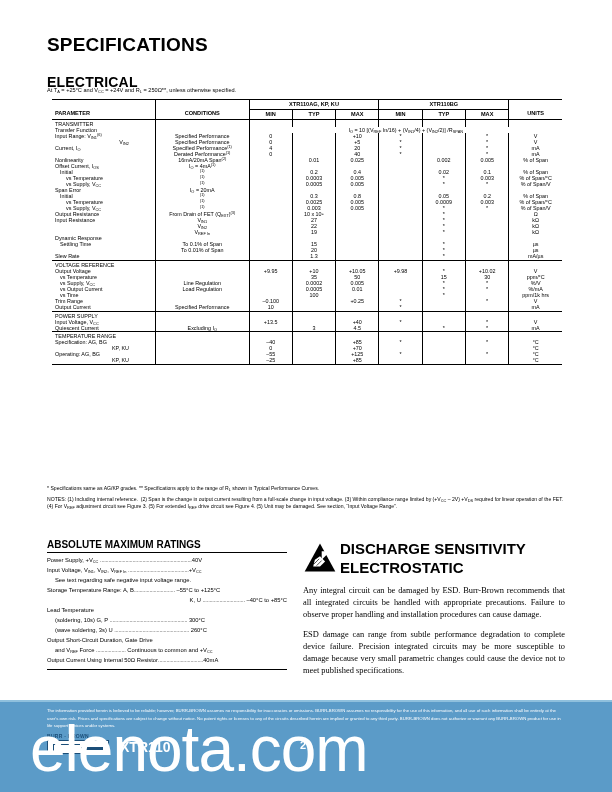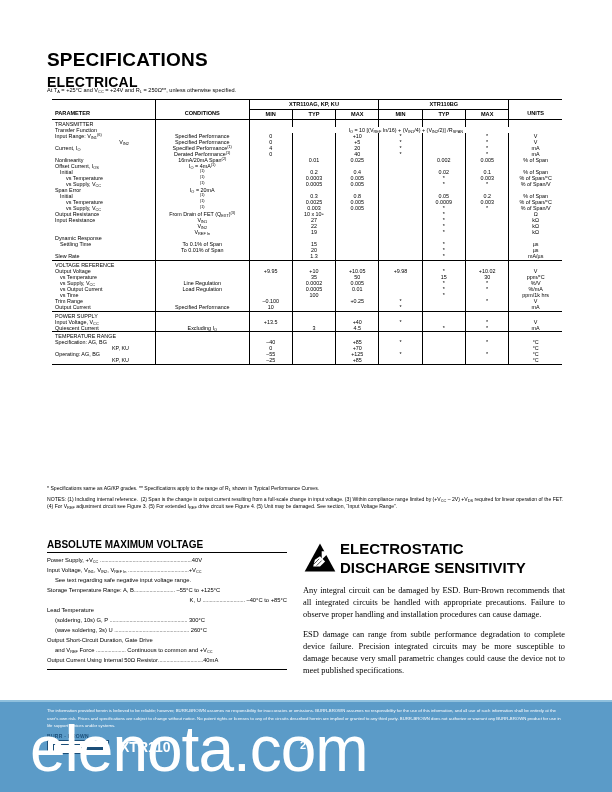--- a/index.html
+++ b/index.html
@@ -10,21 +10,21 @@
     font-family:"Liberation Sans", sans-serif;
     color:#000;
     position:relative;
     overflow:hidden;
   }
 
   .page { position:relative; width:612px; height:792px; }
 
   
   .spec-title {
-    position:absolute; left:47px; top:49px;
+    position:absolute; left:47px; top:34px;
     font-size:19px; font-weight:bold; letter-spacing:0.2px;
   }
   .elec-title {
     position:absolute; left:47px; top:74px;
     font-size:14px; font-weight:bold; letter-spacing:0.2px;
   }
   .cond-line {
     position:absolute; left:47px; top:87px;
     font-size:5.6px;
   }
@@ -625,21 +625,21 @@
 
   <div class="fnotes">
     <p>
       * Specifications same as AG/KP grades. ** Specifications apply to the range of R<sub>L</sub> shown in Typical Performance Curves.
     </p>
     <p>
       NOTES: (1) Including internal reference.&nbsp; (2) Span is the change in output current resulting from a full-scale change in input voltage. (3) Within compliance range limited by (+V<sub>CC</sub> – 2V) +V<sub>DS</sub> required for linear operation of the FET. (4) For V<sub>REF</sub> adjustment circuit see Figure 3. (5) For extended I<sub>REF</sub> drive circuit see Figure 4. (5) Unit may be damaged. See section, “Input Voltage Range”.
     </p>
   </div>
 
-  <div class="amr-title">ABSOLUTE MAXIMUM VOLTAGE</div>
+  <div class="amr-title">ABSOLUTE MAXIMUM RATINGS</div>
   <div class="amr-box">
     <div class="amr-row">Power Supply, +V<sub>CC</sub> <span class="dots">.................................................................</span>40V</div>
     <div class="amr-row">Input Voltage, V<sub>IN1</sub>, V<sub>IN2</sub>, V<sub>REF In</sub> <span class="dots">...........................................</span>+V<sub>CC</sub></div>
     <div class="amr-row" style="padding-left:8px;">See text regarding safe negative input voltage range.</div>
     <div class="amr-row">Storage Temperature Range: A, B<span class="dots">.............................</span> –55°C to +125°C</div>
     <div class="amr-row" style="text-align:right;">K, U <span class="dots">..............................</span> –40°C to +85°C</div>
     <div class="amr-row">Lead Temperature</div>
     <div class="amr-row" style="padding-left:8px;">(soldering, 10s) G, P <span class="dots">.......................................................</span> 300°C</div>
     <div class="amr-row" style="padding-left:8px;">(wave soldering, 3s) U <span class="dots">.....................................................</span> 260°C</div>
     <div class="amr-row">Output Short-Circuit Duration, Gate Drive</div>
@@ -648,22 +648,22 @@
   </div>
 
   <svg class="esd-icon" viewBox="0 0 40 40">
     <polygon points="20,3 38,36 2,36" fill="#000"></polygon>
     <path d="M12 30 L20 30 L26 24 L20 18 L14 22 Z" fill="#fff"></path>
     <path d="M22 12 L32 12 L22 22 Z" fill="#fff"></path>
     <path d="M13 27 L19 21" stroke="#000" stroke-width="0.8" fill="none"></path>
     <path d="M16 29 L22 23" stroke="#000" stroke-width="0.8" fill="none"></path>
   </svg>
   <div class="esd-title">
+    <div>DISCHARGE SENSITIVITY</div>
     <div>ELECTROSTATIC</div>
-    <div>DISCHARGE SENSITIVITY</div>
   </div>
   <div class="esd-body">
     <p>Any integral circuit can be damaged by ESD. Burr-Brown recommends that all integrated circuits be handled with appropriate precautions. Failure to observe proper handling and installation procedures can cause damage.</p>
     <p>ESD damage can range from subtle performance degradation to complete device failure. Precision integrated circuits may be more susceptible to damage because very small parametric changes could cause the device not to meet published specifications.</p>
   </div>
 
   <div class="footer-band"></div>
   <div class="footer-rule"></div>
   <div class="disclaimer">The information provided herein is believed to be reliable; however, BURR-BROWN assumes no responsibility for inaccuracies or omissions. BURR-BROWN assumes no responsibility for the use of this information, and all use of such information shall be entirely at the user's own risk. Prices and specifications are subject to change without notice. No patent rights or licenses to any of the circuits described herein are implied or granted to any third party. BURR-BROWN does not authorize or warrant any BURR-BROWN product for use in life support devices and/or systems.</div>
   <div class="bb-logo">

